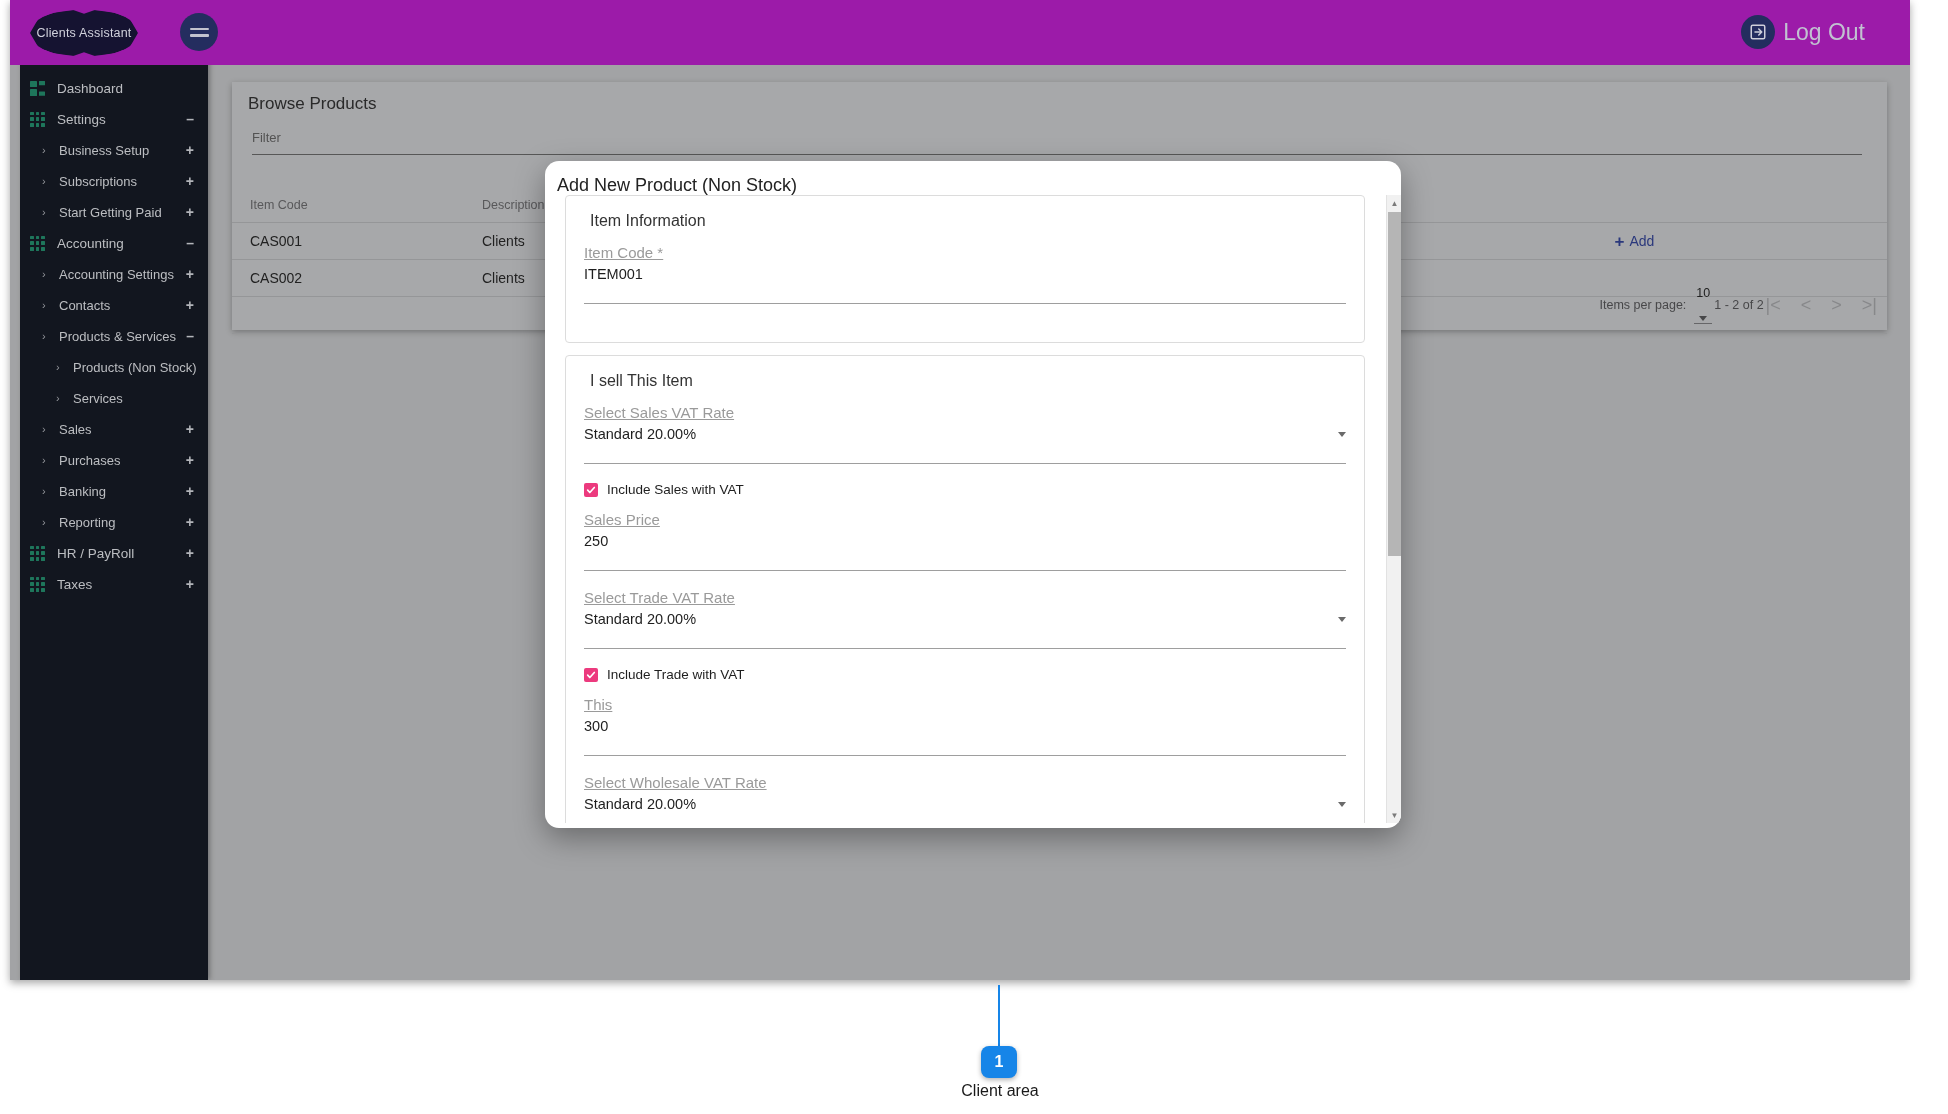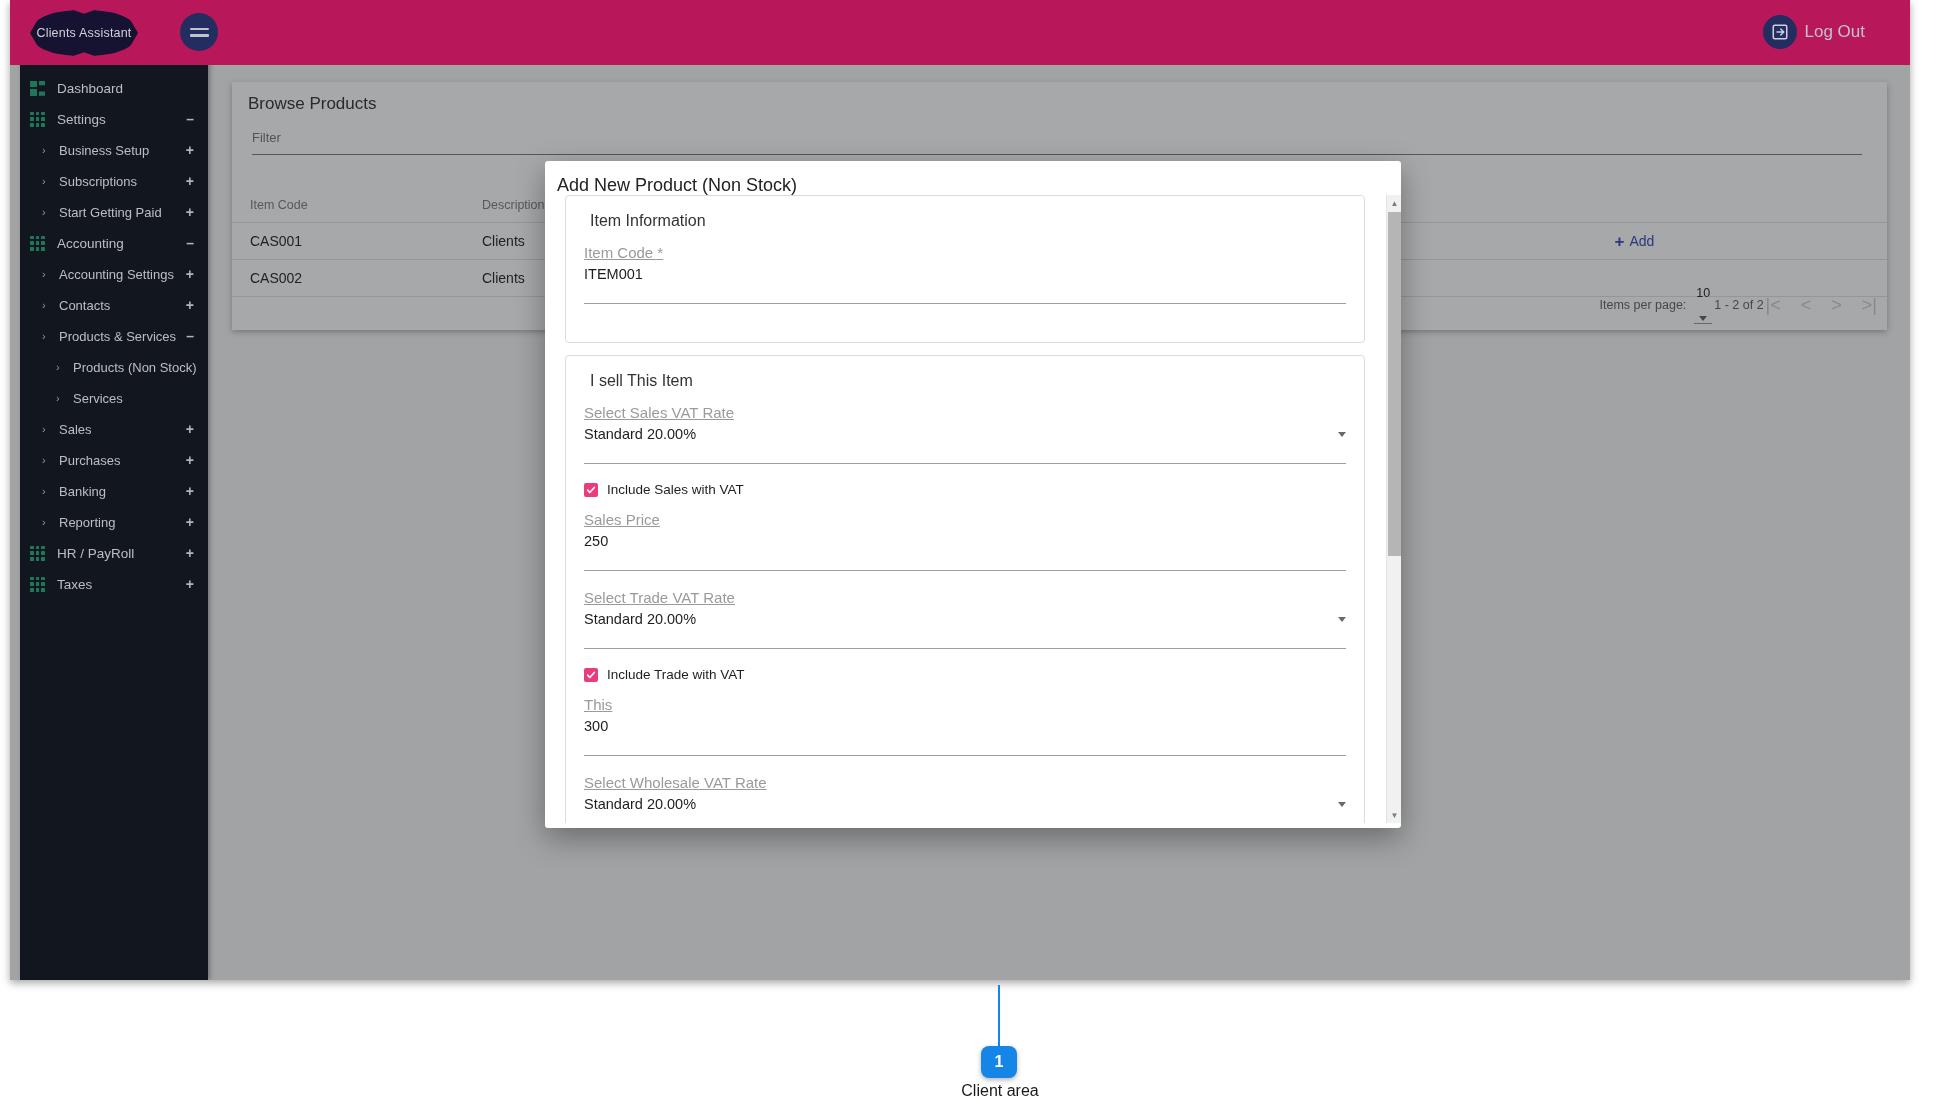--- a/index.html
+++ b/index.html
@@ -18,21 +18,21 @@
     width: 1900px; height: 980px;
     background: #a8a9ab;
     box-shadow: 0 3px 8px rgba(0,0,0,.35);
     overflow: hidden;
   }
 
   
   .topbar {
     position: absolute; left: 0; top: 0;
     width: 1900px; height: 65px;
-    background: #be185d;
+    background: #a21caf;
     z-index: 40;
   }
   .logo-wrap {
     position: absolute; left: 20px; top: 10px;
     width: 108px; height: 46px;
     display: flex; align-items: center; justify-content: center;
   }
   .logo-shape {
     position: absolute; left: 0; top: 0; width: 108px; height: 46px;
     background: #161433;
@@ -60,21 +60,21 @@
     position: absolute; right: 45px; top: 15px;
     display: flex; align-items: center; gap: 8px;
     cursor: pointer;
   }
   .logout-icon {
     width: 34px; height: 34px; border-radius: 50%;
     background: #262f63;
     display:flex; align-items:center; justify-content:center;
     color: #d5d6e2;
   }
-  .logout-label { color: #c8c9d8; font-size: 17px; }
+  .logout-label { color: #c8c9d8; font-size: 23px; }
 
   
   .sidebar {
     position: absolute; left: 10px; top: 55px;
     width: 188px; height: 925px;
     background: #131720;
     z-index: 30;
     padding-top: 18px;
     box-shadow: 2px 0 5px rgba(0,0,0,.3);
   }
@@ -162,21 +162,21 @@
   .pag-btns span { cursor: pointer; }
 
   
   .scrim { position:absolute; left:0; top:0; width:1900px; height:980px; background: rgba(0,0,0,0.03); z-index: 50; }
   .dialog {
     position: absolute; left: 535px; top: 161px;
     width: 856px; height: 667px;
     background: #ffffff;
     box-shadow: 0 10px 30px rgba(0,0,0,.35);
     z-index: 60;
-    border-radius: 3px;
+    border-radius: 14px;
     overflow: hidden;
   }
   .dlg-title { position:absolute; left: 12px; top: 14px; font-size: 18px; color: #222; }
   .dlg-body {
     position: absolute; left: 10px; top: 34px;
     width: 836px; height: 628px;
     overflow: hidden;
   }
   .dlg-scroll { position:absolute; left:0; top:0; width: 820px; padding: 0 0 0 0; }
 

